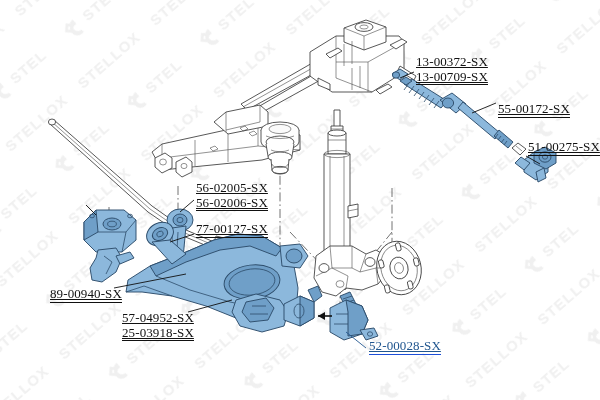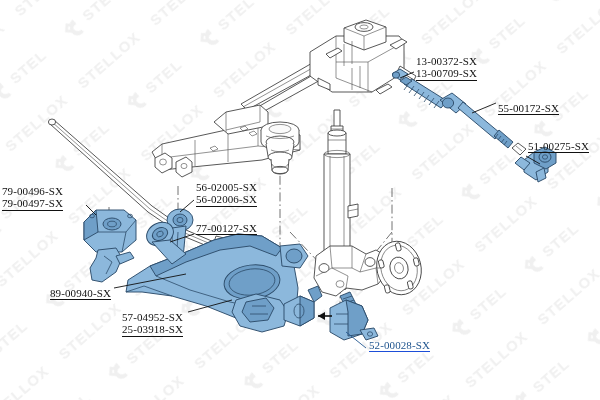--- a/index.html
+++ b/index.html
@@ -9,21 +9,21 @@
   #stage{position:relative;width:600px;height:400px;background:#ffffff;overflow:hidden;}
 
   
   #watermark{position:absolute;inset:0;z-index:1;pointer-events:none;}
 
   
   #drawing{position:absolute;inset:0;z-index:2;}
 
   
   .callout{position:absolute;z-index:4;white-space:nowrap;line-height:1.12;
-           font-size:11px;color:#111111;letter-spacing:.1px;}
+           font-size:13px;color:#111111;letter-spacing:.1px;text-decoration:underline;}
   .callout .ln{display:block;}
   .callout.underline{border-bottom:1px solid #111;padding-bottom:0px;}
   .callout.hl{color:#21568f;border-bottom:1px solid #1d4ed8;}
 </style>
 </head>
 <body>
 
 <div id="stage">
 
   <svg id="watermark" viewBox="0 0 600 400">
@@ -355,24 +355,20 @@
   </div>
 
   <div class="callout underline" style="left:498px;top:102px;">
     <span class="ln">55-00172-SX</span>
   </div>
 
   <div class="callout underline" style="left:528px;top:140px;">
     <span class="ln">51-00275-SX</span>
   </div>
 
-  <div class="callout underline" style="left:2px;top:185px;">
-    <span class="ln">79-00496-SX</span>
-    <span class="ln">79-00497-SX</span>
-  </div>
 
   <div class="callout underline" style="left:196px;top:181px;">
     <span class="ln">56-02005-SX</span>
     <span class="ln">56-02006-SX</span>
   </div>
 
   <div class="callout underline" style="left:196px;top:222px;">
     <span class="ln">77-00127-SX</span>
   </div>
 

